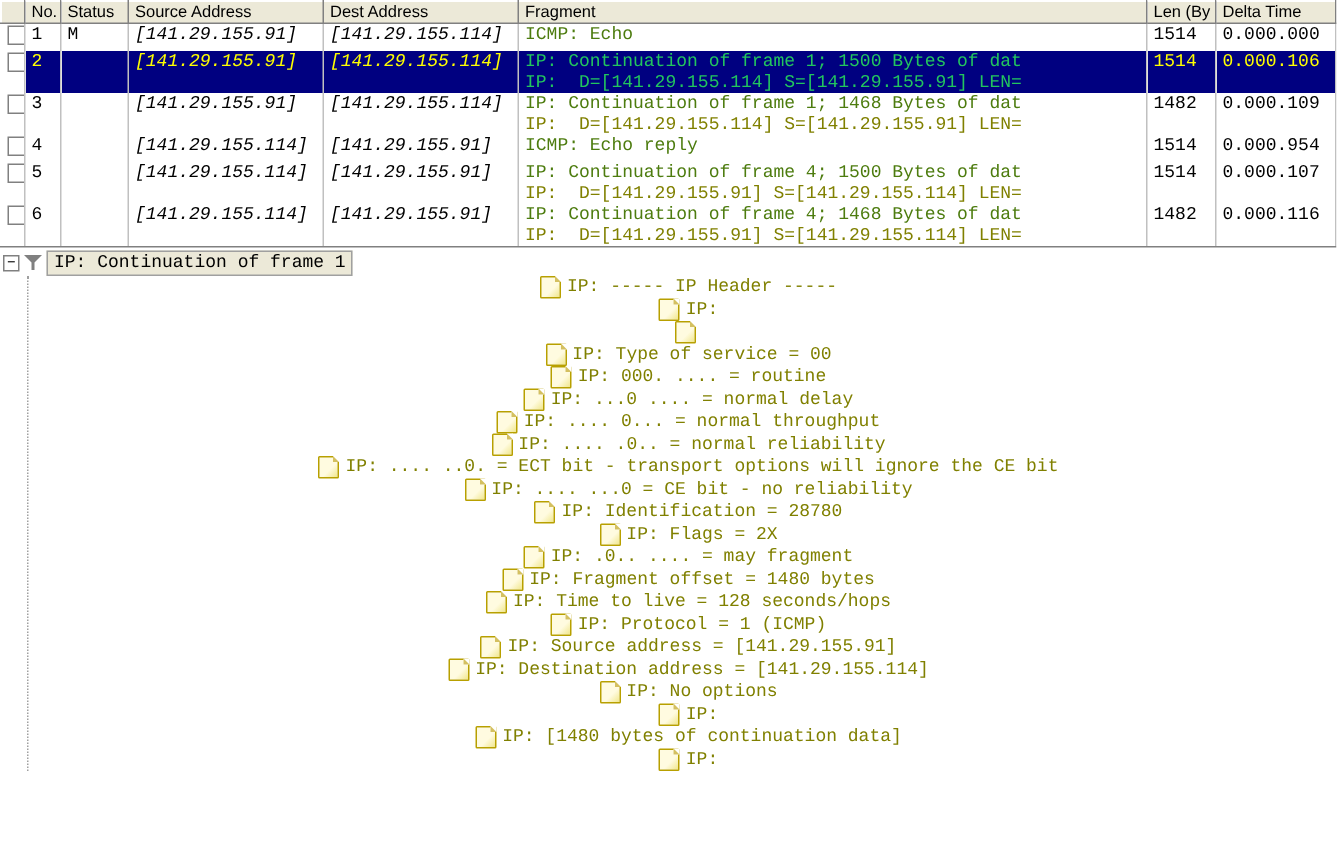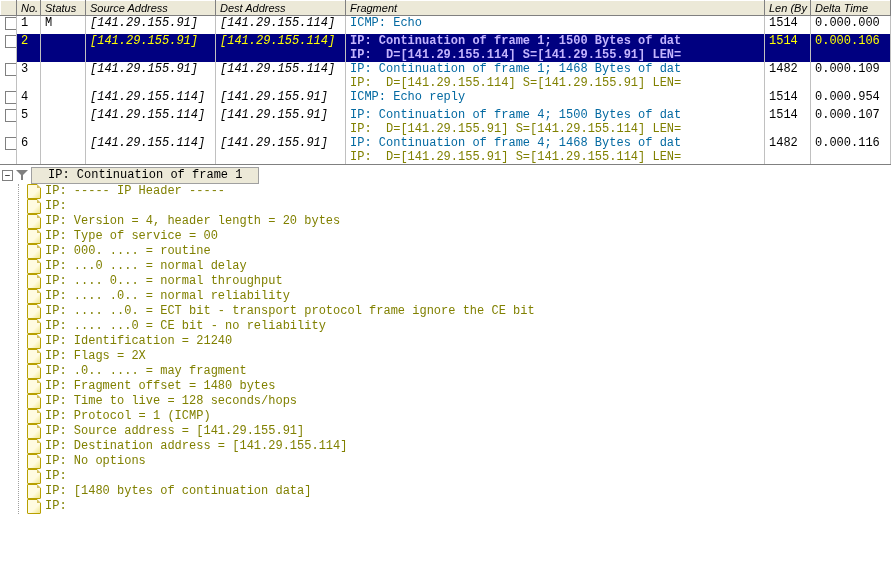--- a/index.html
+++ b/index.html
@@ -21,21 +21,20 @@
     border: 1px solid #808080;
     border-top-color: #fff;
     border-left-color: #fff;
     font-family: Tahoma, sans-serif;
     font-size: 11px;
     font-weight: normal;
     text-align: left;
     padding: 1px 4px;
     white-space: nowrap;
     overflow: hidden;
-    font-style: italic;
   }
   .grid td {
     border-right: 1px solid #c0c0c0;
     padding: 0 4px;
     vertical-align: top;
     white-space: pre;
     overflow: hidden;
     line-height: 14px;
   }
   .col-chk   { width: 16px; }
@@ -52,24 +51,24 @@
   }
   .grid td.cb-cell { background: #fff !important; color: #000 !important; }
   .cb {
     display: inline-block;
     width: 11px;
     height: 11px;
     border: 1px solid #808080;
     background: #fff;
     margin-top: 1px;
   }
-  .sum      { color: #0369a1; }
+  .sum      { color: #4d7c0f; }
   .sum-line2{ color: #808000; }
   .selected .sum,
-  .selected .sum-line2 { color: #c4b5fd; font-weight: bold; }
+  .selected .sum-line2 { color: #22c55e; }
   .addr     { color: #000; font-style: italic; }
   .no, .stat, .len, .delta { color: #000; }
   .selected .addr,
   .selected .no, .selected .stat, .selected .len, .selected .delta { color: #fff; }
 
   .detail-pane {
     border-top: 1px solid #808080;
     padding-top: 2px;
     font-family: "Courier New", monospace;
     font-size: 12px;
@@ -116,31 +115,32 @@
     position: absolute;
     left: 5px;
     top: 5px;
     width: 2px;
     height: 5px;
     background: #808080;
   }
   .root-label {
     background: #ece9d8;
     border: 1px solid #a0a0a0;
-    padding: 0 16px;
+    padding: 0 4px;
     color: #000;
   }
   .tree-children {
     margin-left: 16px;
     border-left: 1px dotted #a0a0a0;
     padding-left: 8px;
   }
   .tree-item {
     display: flex;
     align-items: flex-start;
+    justify-content: center;
   }
   .page-icon {
     display: inline-block;
     width: 12px;
     height: 13px;
     background: linear-gradient(135deg,#fffbe0 60%, #f0e68c 100%);
     border: 1px solid #b8a000;
     border-radius: 1px;
     margin-right: 4px;
     position: relative;
@@ -256,21 +256,20 @@
         <div class="tree-item">
           <span class="page-icon"></span>
           <span class="hdr-line">IP: ----- IP Header -----</span>
         </div>
         <div class="tree-item">
           <span class="page-icon"></span>
           <span class="hdr-line">IP:</span>
         </div>
         <div class="tree-item">
           <span class="page-icon"></span>
-          <span class="hdr-line">IP: Version = 4, header length = 20 bytes</span>
         </div>
         <div class="tree-item">
           <span class="page-icon"></span>
           <span class="hdr-line">IP: Type of service = 00</span>
         </div>
         <div class="tree-item">
           <span class="page-icon"></span>
           <span class="hdr-line">IP:       000. ....  = routine</span>
         </div>
         <div class="tree-item">
@@ -280,29 +279,29 @@
         <div class="tree-item">
           <span class="page-icon"></span>
           <span class="hdr-line">IP:       .... 0...  = normal throughput</span>
         </div>
         <div class="tree-item">
           <span class="page-icon"></span>
           <span class="hdr-line">IP:       .... .0..  = normal reliability</span>
         </div>
         <div class="tree-item">
           <span class="page-icon"></span>
-          <span class="hdr-line">IP:       .... ..0.  = ECT bit - transport protocol frame ignore the CE bit</span>
+          <span class="hdr-line">IP:       .... ..0.  = ECT bit - transport options will ignore the CE bit</span>
         </div>
         <div class="tree-item">
           <span class="page-icon"></span>
           <span class="hdr-line">IP:       .... ...0  = CE bit - no reliability</span>
         </div>
         <div class="tree-item">
           <span class="page-icon"></span>
-          <span class="hdr-line">IP: Identification  = 21240</span>
+          <span class="hdr-line">IP: Identification  = 28780</span>
         </div>
         <div class="tree-item">
           <span class="page-icon"></span>
           <span class="hdr-line">IP: Flags           = 2X</span>
         </div>
         <div class="tree-item">
           <span class="page-icon"></span>
           <span class="hdr-line">IP:       .0.. ....  = may fragment</span>
         </div>
         <div class="tree-item">

